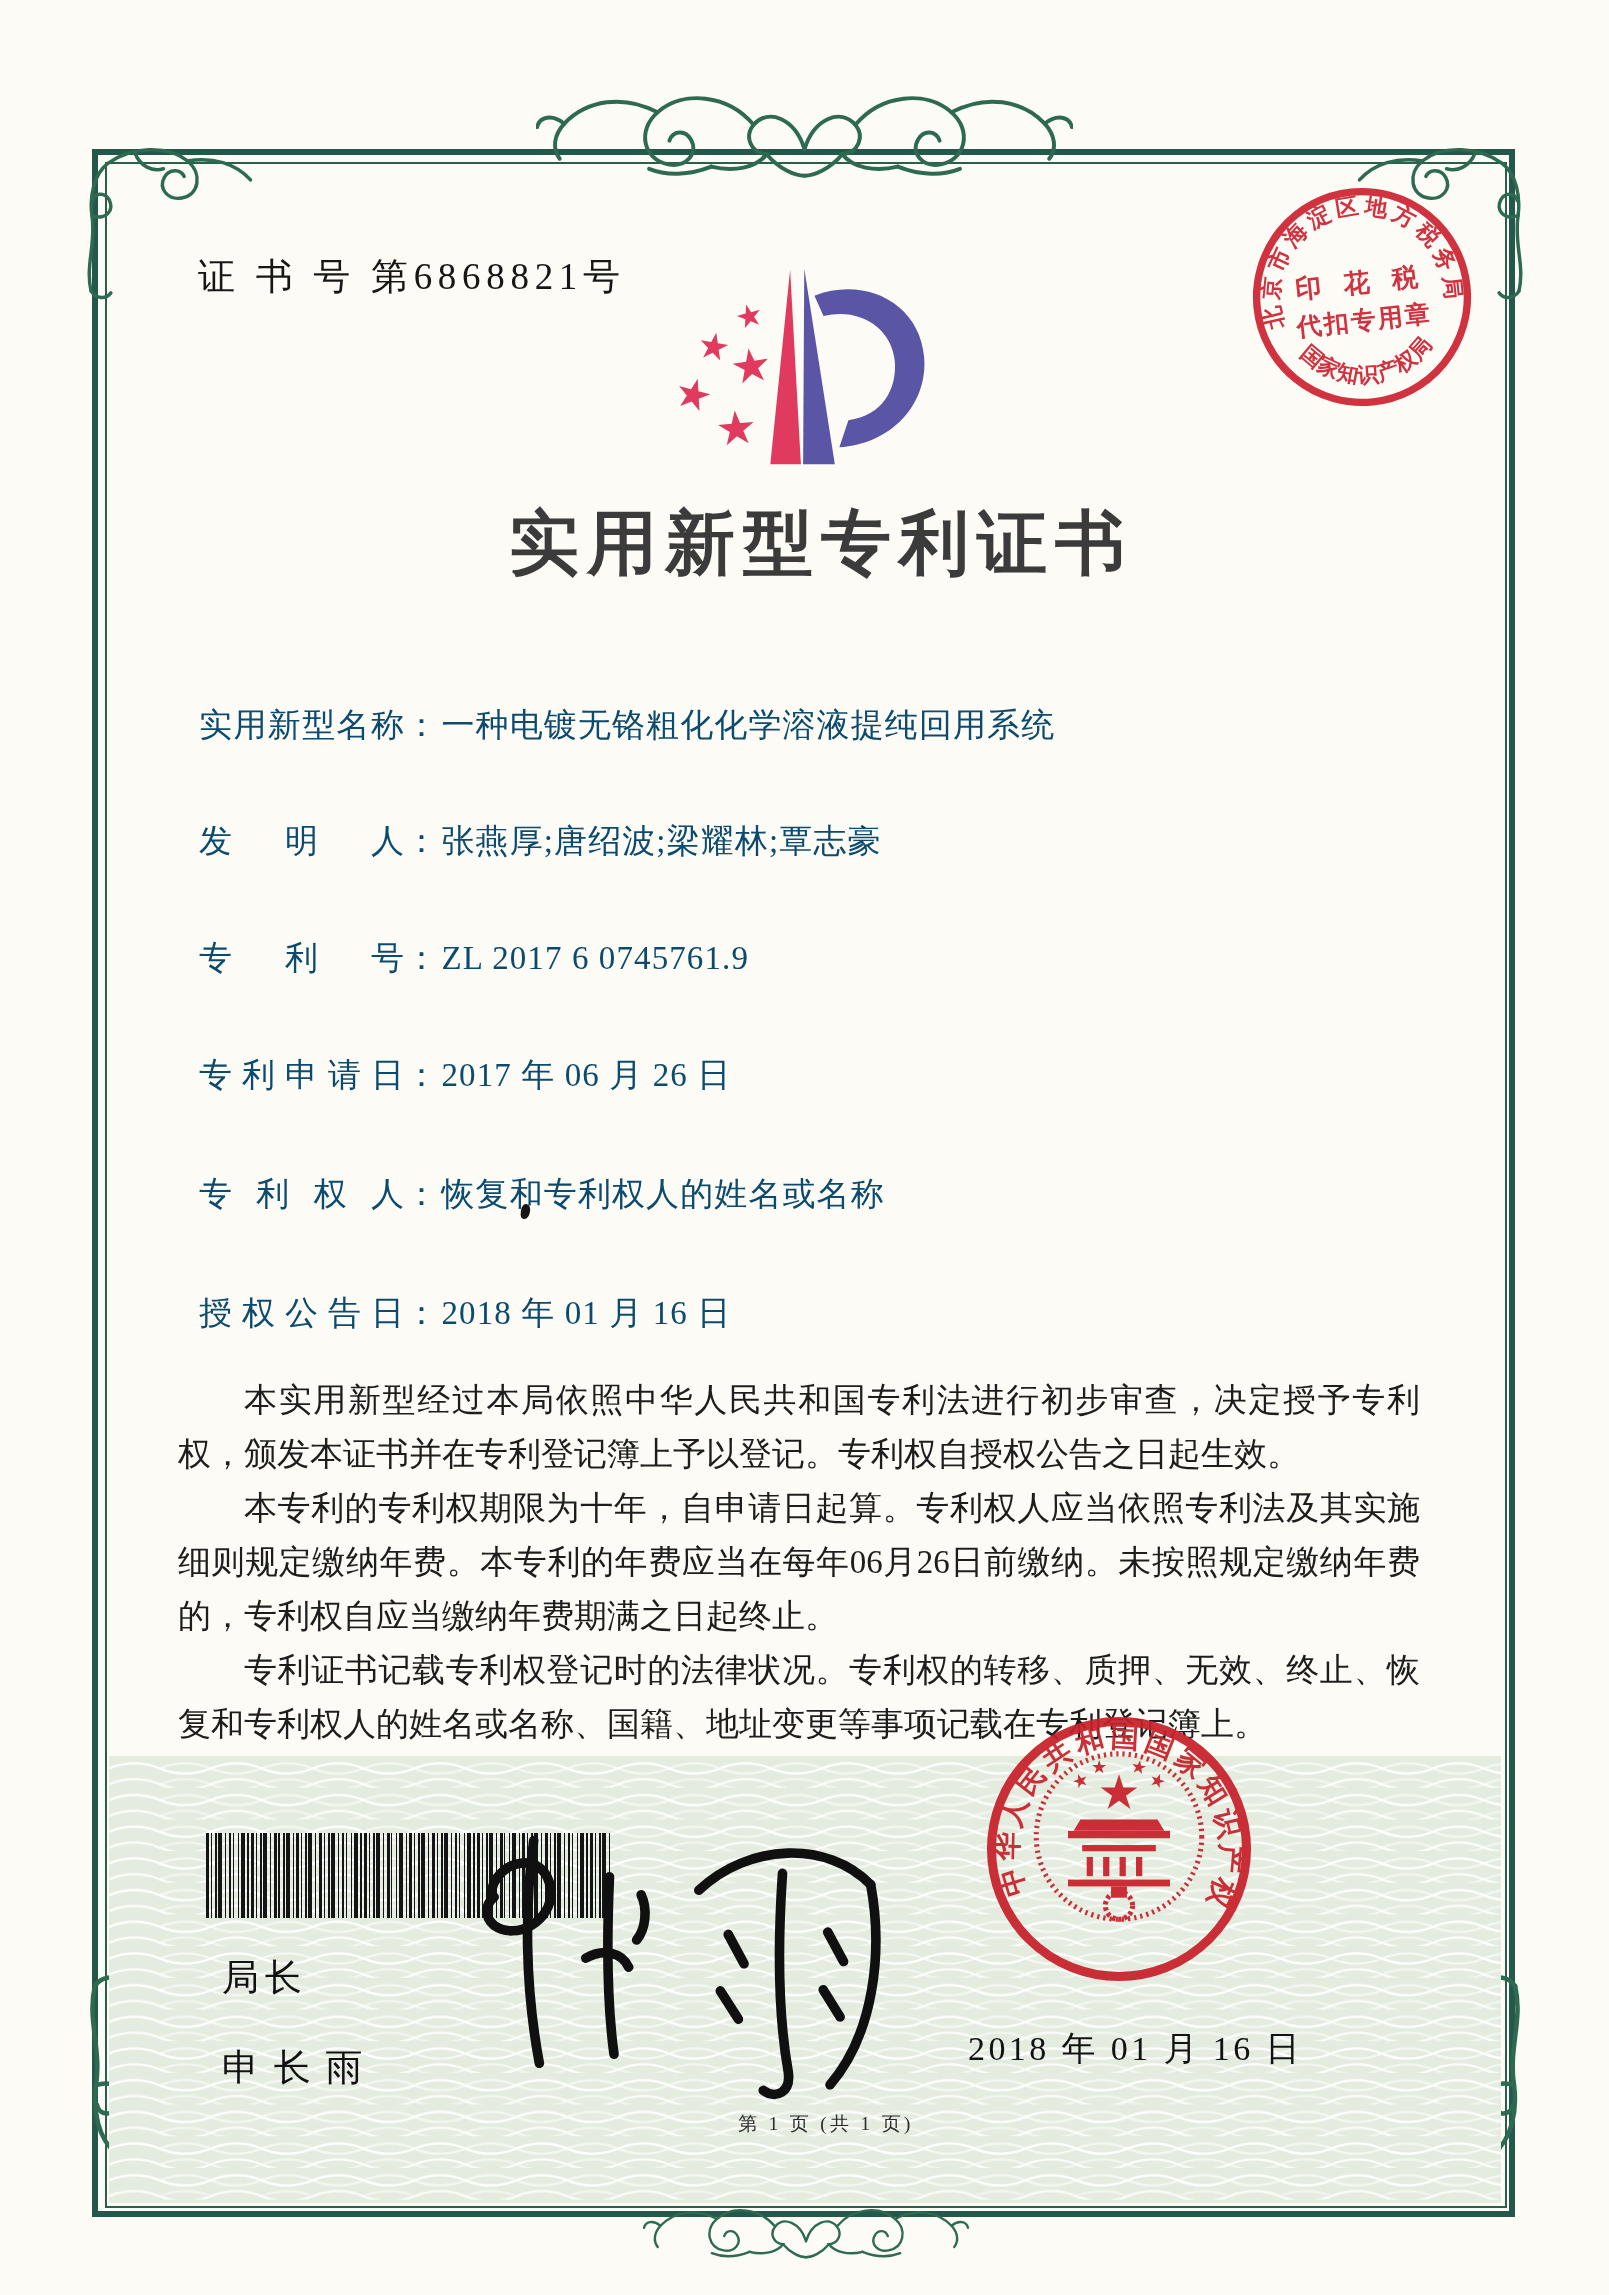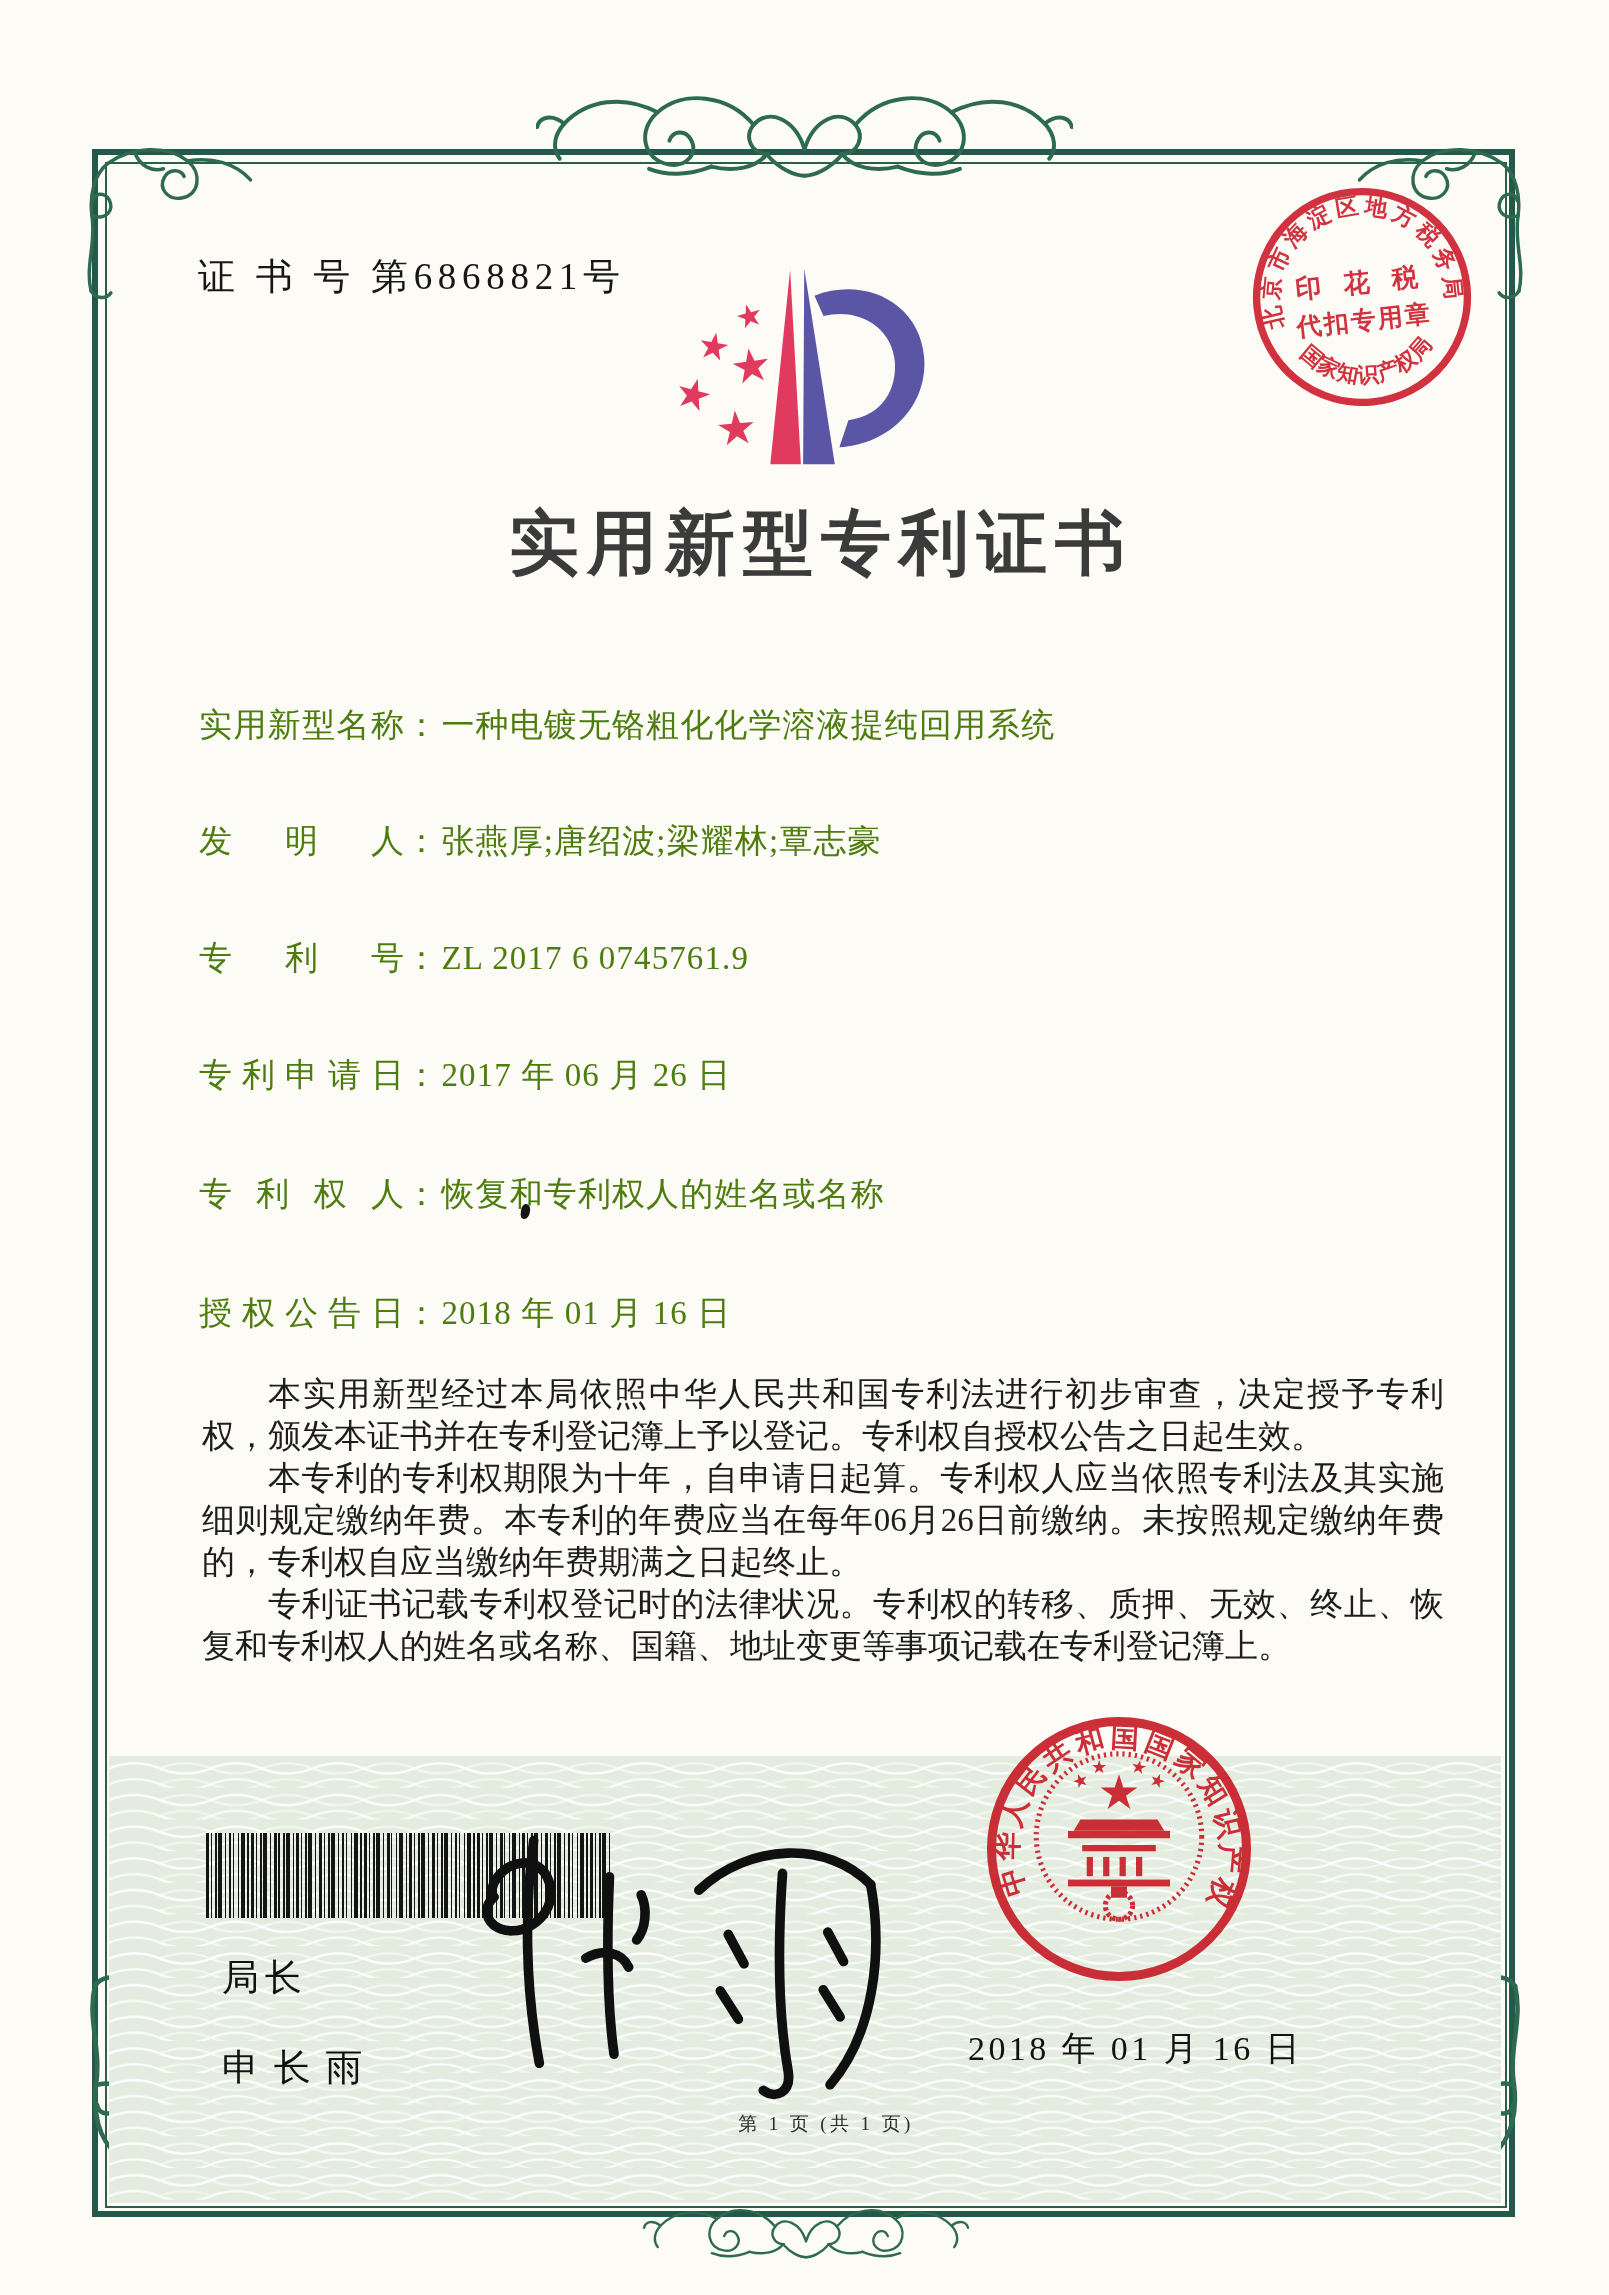--- a/index.html
+++ b/index.html
@@ -10,27 +10,27 @@
     color:#1a1a1a;
   }
   .abs{position:absolute;}
   
   .frame-outer{left:92px; top:149px; width:1411px; height:2056px; border:6.8px solid #24584a;}
   .frame-inner{left:105px; top:162px; width:1398px; height:2042px; border:2.8px solid #2a5f4e;}
   
   .cert-no{left:170px; top:252px; font-size:37px; letter-spacing:5.7px; color:#161616; white-space:nowrap;margin-left:28px;}
   .title{left:16px; top:497px; width:100%; text-align:center; font-size:70px; font-weight:700;
          letter-spacing:8px; color:#3b3b3b; white-space:nowrap;}
-  .field-row{left:199px; font-size:33px; color:#4d7c0f; white-space:nowrap;}
+  .field-row{left:199px; font-size:33px; color:#0c4a6e; white-space:nowrap;}
   .field-label{display:inline-block; width:205px; text-align:justify; text-align-last:justify;}
   .field-colon{display:inline-block; margin:0 3.4px 0 1.1px;}
   .field-value{display:inline-block; letter-spacing:1.1px;}
   .row0{top:703px;} .row1{top:819px;} .row2{top:936px;}
   .row3{top:1053px;} .row4{top:1172px;} .row5{top:1291px;}
-  .body-text{left:202px; top:1373px; width:1242px; font-size:33px; line-height:42px;
+  .body-text{left:178px; top:1373px; width:1242px; font-size:33px; line-height:54px;
              text-align:justify; color:#1d1d1d;}
   .body-text p{margin:0; text-indent:66px;}
   .ink-dot{left:521px; top:1204px; width:8.5px; height:14.7px; background:#151515;
            border-radius:50% 50% 60% 40%; transform:rotate(8deg);}
   
   .wave-zone{left:109px; top:1756px; width:1392px; height:447px;}
   .barcode{left:206px; top:1833px; width:405px; height:85px;
     background:repeating-linear-gradient(90deg,
       #141414 0 2.8px, rgba(0,0,0,0) 2.8px 4.5px,
       #141414 4.5px 5.7px, rgba(0,0,0,0) 5.7px 9px,

